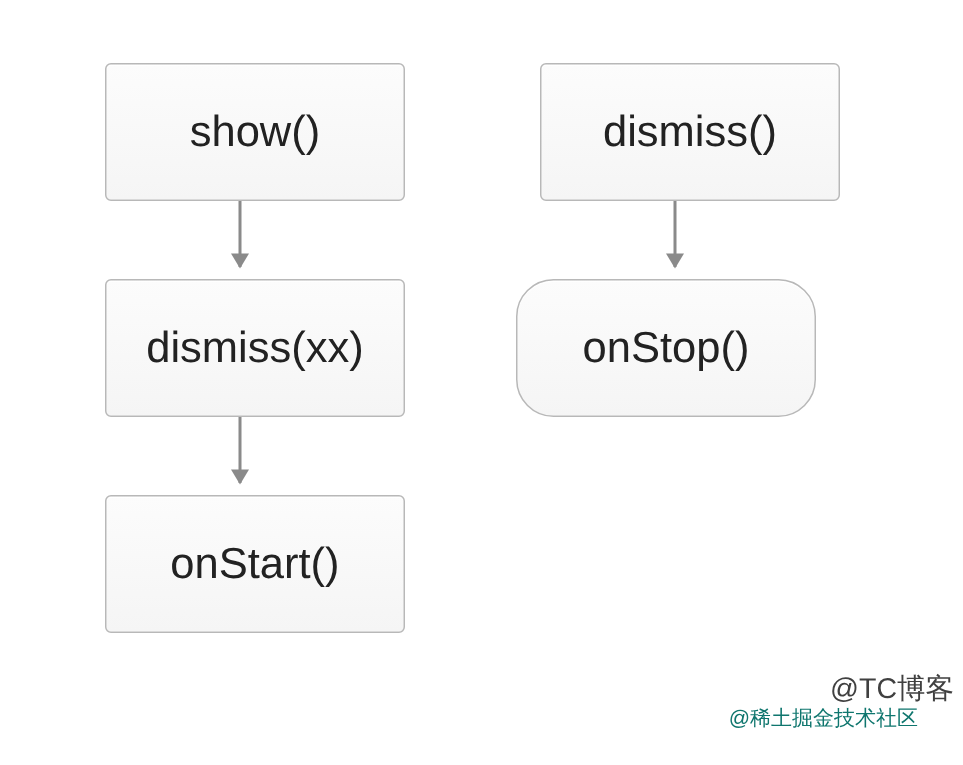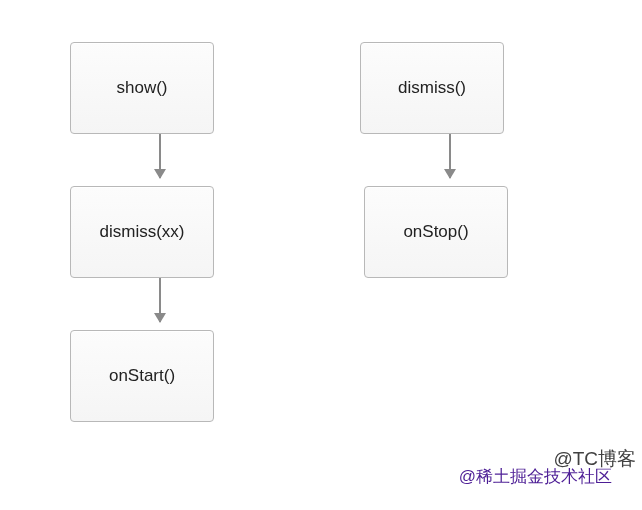--- a/index.html
+++ b/index.html
@@ -11,29 +11,29 @@
       position: relative;
       overflow: hidden;
     }
     .canvas {
       position: relative;
       width: 100%;
       height: 100%;
     }
     .node {
       position: absolute;
-      width: 144px;
+      width: 200px;
       height: 92px;
       background: linear-gradient(#fcfcfc, #f5f5f5);
       border: 1px solid #b8b8b8;
       border-radius: 4px;
       display: flex;
       align-items: center;
       justify-content: center;
-      font-size: 17px;
+      font-size: 29px;
       color: #222;
       box-shadow: inset 0 1px 0 rgba(255,255,255,.8);
     }
     .arrow {
       position: absolute;
       width: 2px;
       background: #8a8a8a;
       left: 50%;
     }
     .arrow::after {
@@ -42,22 +42,22 @@
       bottom: -1px;
       left: 50%;
       transform: translateX(-50%);
       width: 0; height: 0;
       border-left: 6px solid transparent;
       border-right: 6px solid transparent;
       border-top: 10px solid #8a8a8a;
     }
     .watermark {
       position: absolute;
-      color: #4c1d95;
-      font-size: 17px;
+      color: #0f766e;
+      font-size: 14px;
     }
     .watermark-main {
       right: 30px;
       bottom: 22px;
     }
     .watermark-faint {
       right: 6px;
       bottom: 38px;
       color: #404040;
       font-size: 19px;
@@ -80,20 +80,20 @@
 
   <div class="node" style="left:360px; top:42px;">
     <span>dismiss()</span>
   </div>
 
   <div class="node" style="left:70px; top:330px;">
     <span>onStart()</span>
   </div>
   <div class="arrow" style="left:449px; top:134px; height:44px;"></div>
 
-  <div class="node" style="left:364px; top:186px;">
+  <div class="node" style="left:344px; top:186px;border-radius:25px;">
     <span>onStop()</span>
   </div>
 
   <div class="watermark watermark-faint">@TC博客</div>
   <div class="watermark watermark-main">@稀土掘金技术社区</div>
 
 </div>
 
 </body></html>

